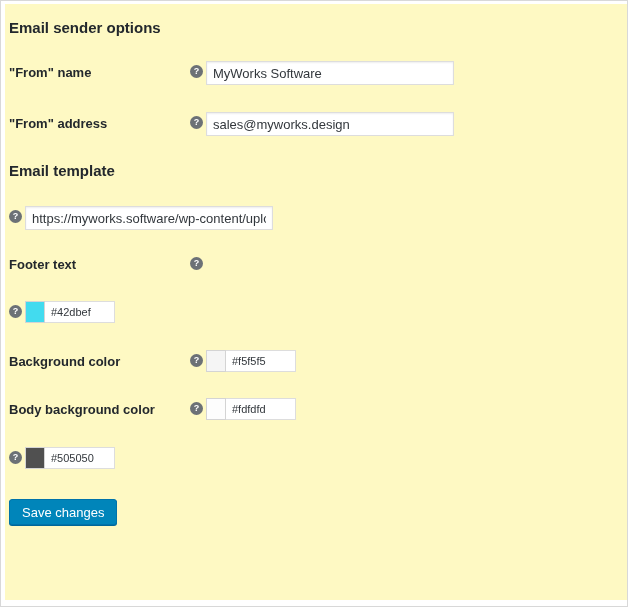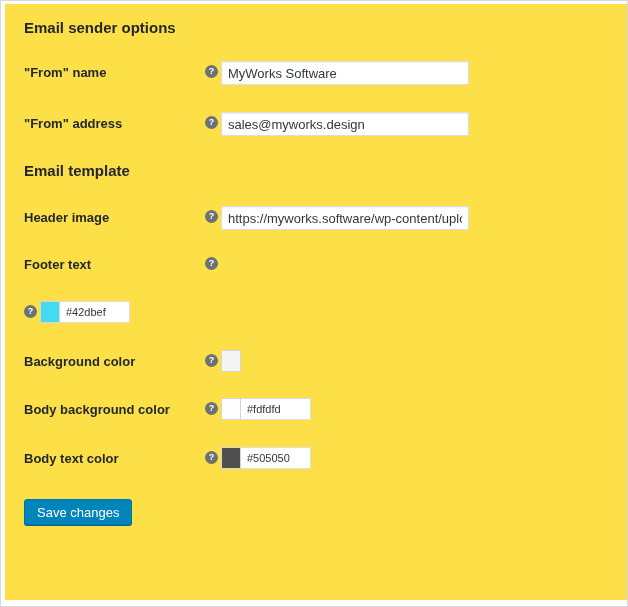--- a/index.html
+++ b/index.html
@@ -11,22 +11,22 @@
     -webkit-font-smoothing:antialiased;
   }
   .frame {
     width:628px; height:607px;
     border:1px solid #d8d8d8;
     background:#ffffff;
     padding:3px 0 6px 4px;
   }
   .panel {
     width:100%; height:100%;
-    background:#fde047;
-    padding:0 0 0 19px;
+    background:#fef9c3;
+    padding:0 0 0 4px;
     overflow:hidden;
   }
   h2.section-title {
     margin:0; padding:15px 0 0 0;
     font-size:15px; line-height:18px;
     font-weight:700; color:#23282d;
   }
   h2.second { padding-top:26px; }
   p.section-desc {
     margin:11px 0 0 0;
@@ -115,51 +115,50 @@
     <div class="form-row" style="margin-top:27px">
       <div class="label">"From" address</div>
       <span class="help-tip" style="background-color: rgb(108, 113, 118);">?</span>
       <input type="text" class="text-input" value="sales@myworks.design" style="">
     </div>
 
     <h2 class="section-title second">Email template</h2>
 
 
     <div class="form-row" style="margin-top:26px">
-      <div class="label">Header image</div>
       <span class="help-tip" style="background-color: rgb(108, 113, 118);">?</span>
       <input type="text" class="text-input" value="https://myworks.software/wp-content/uploa" style="">
     </div>
 
     <div class="form-row" style="margin-top:23px">
       <div class="label">Footer text</div>
       <span class="help-tip" style="background-color: rgb(108, 113, 118);">?</span>
     </div>
 
     <div class="form-row" style="margin-top:29px">
       <span class="help-tip" style="background-color: rgb(108, 113, 118);">?</span>
       <span class="swatch" style="background-color: rgb(66, 219, 239);"></span>
       <input type="text" class="color-input" value="#42dbef" style="">
     </div>
 
     <div class="form-row" style="margin-top:27px">
       <div class="label">Background color</div>
       <span class="help-tip" style="background-color: rgb(108, 113, 118);">?</span>
       <span class="swatch" style="background-color: rgb(245, 245, 245);"></span>
+      <input type="text" class="color-input" value="#f5f5f5" style="">
     </div>
 
     <div class="form-row" style="margin-top:26px">
       <div class="label">Body background color</div>
       <span class="help-tip" style="background-color: rgb(108, 113, 118);">?</span>
       <span class="swatch" style="background-color: rgb(253, 253, 253);"></span>
       <input type="text" class="color-input" value="#fdfdfd" style="">
     </div>
 
     <div class="form-row" style="margin-top:27px">
-      <div class="label">Body text color</div>
       <span class="help-tip" style="background-color: rgb(108, 113, 118);">?</span>
       <span class="swatch" style="background-color: rgb(80, 80, 80);"></span>
       <input type="text" class="color-input" value="#505050" style="">
     </div>
 
     <button class="button-primary" style="background-color: rgb(0, 133, 186);">Save changes</button>
 
   </div>
 </div>
 

